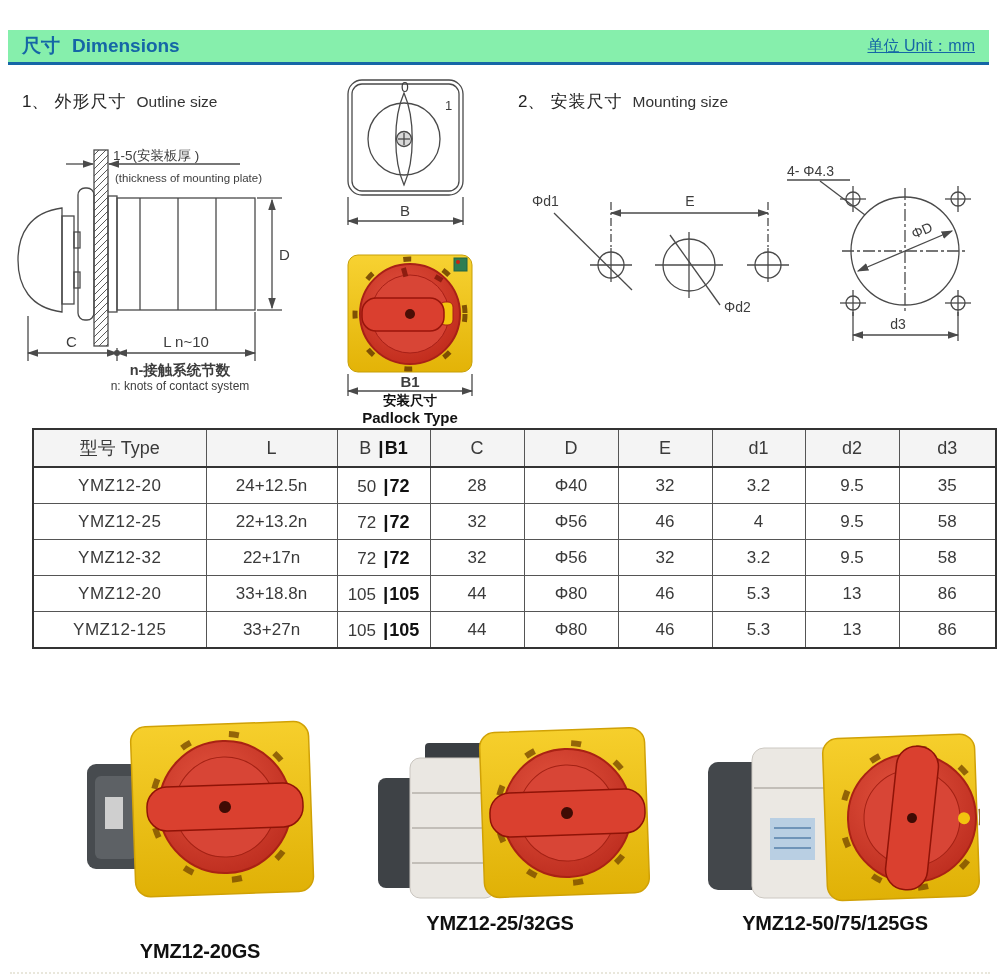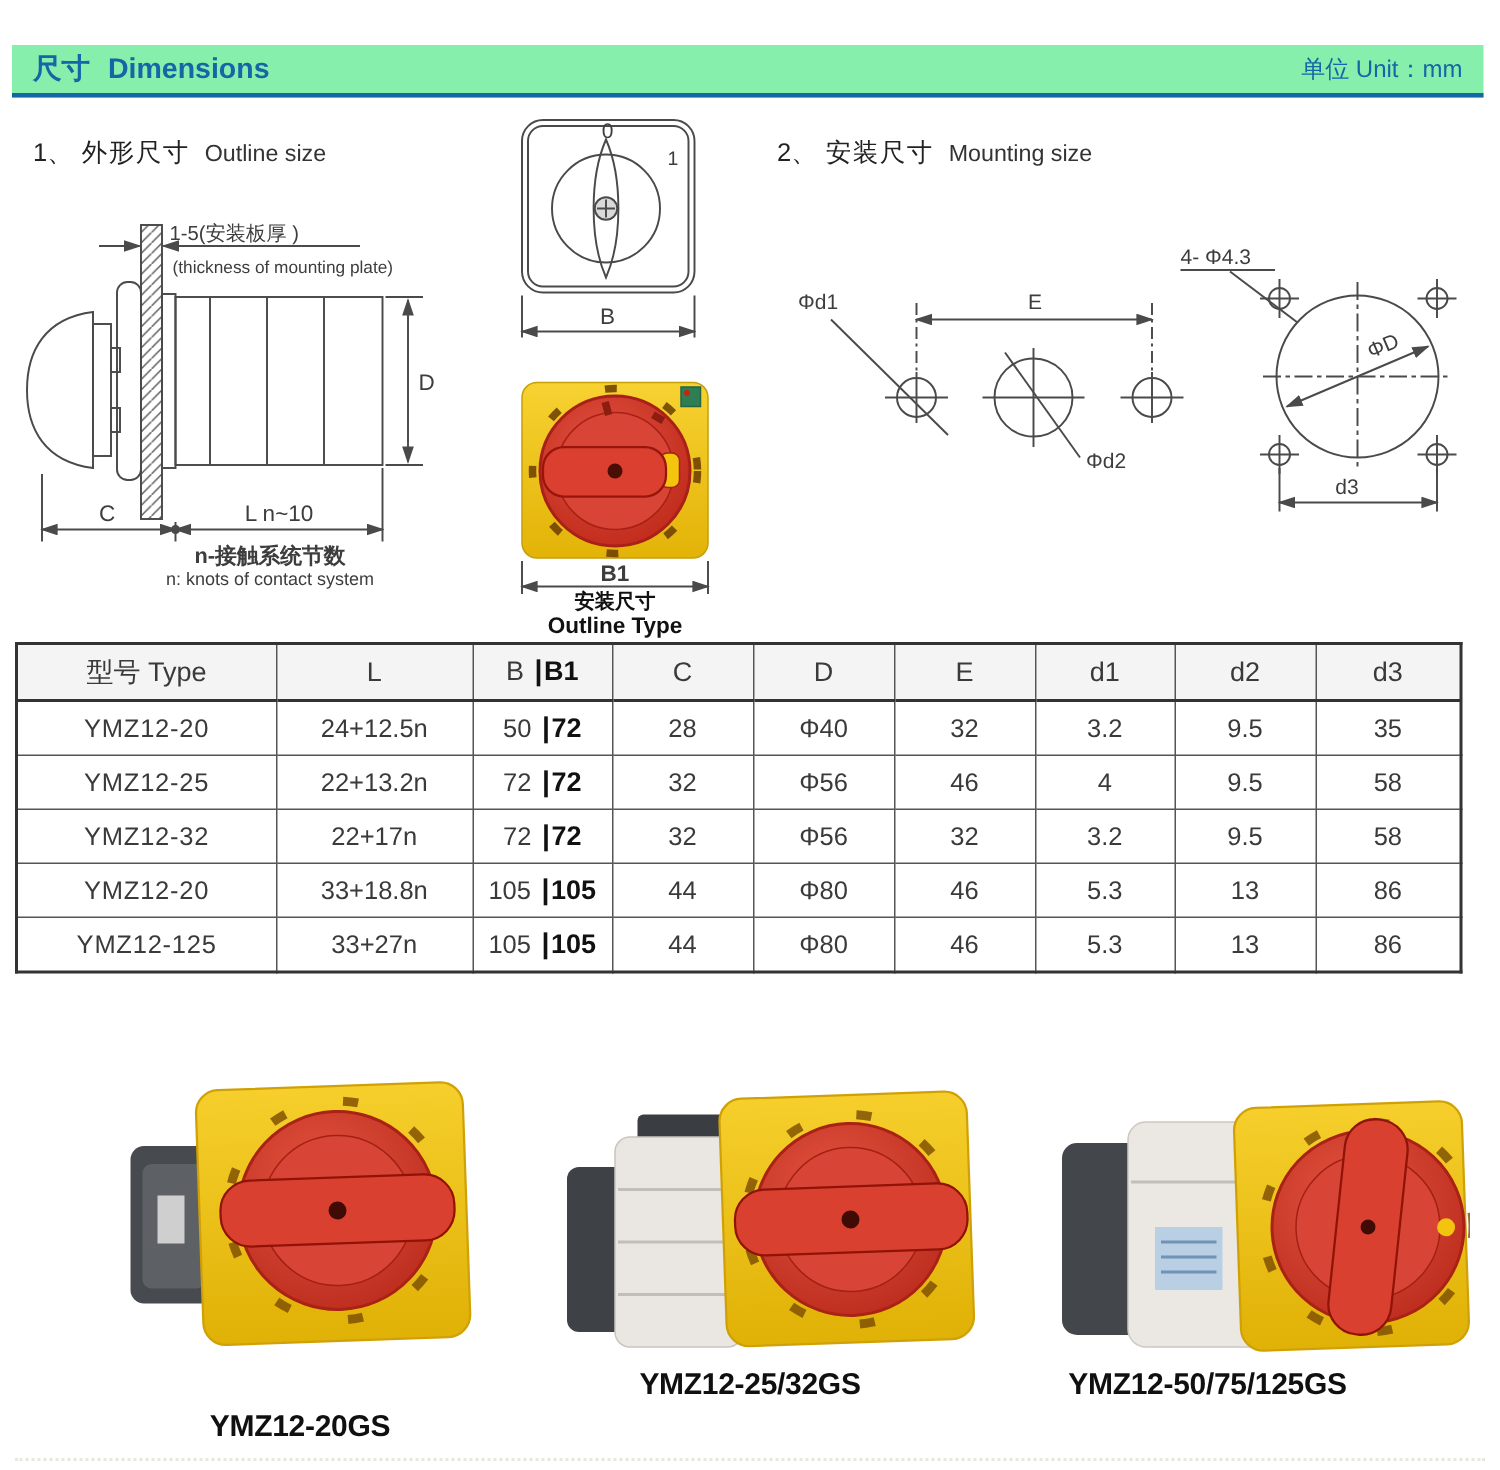--- a/index.html
+++ b/index.html
@@ -4,21 +4,21 @@
 <style>
   html,body{margin:0;padding:0;background:#ffffff;}
   body{width:1000px;height:980px;position:relative;font-family:"Liberation Sans",sans-serif;color:#333;overflow:hidden;}
   .abs{position:absolute;}
 
   
   .header-bar{left:8px;top:30px;width:981px;height:35px;background:#86efac;border-bottom:3px solid #1566a6;
     display:flex;align-items:center;justify-content:space-between;padding:0 14px;box-sizing:border-box;}
   .title-zh{color:#1566a6;font-size:19px;font-weight:700;margin-right:12px;}
   .title-en{color:#1566a6;font-size:19px;font-weight:600;}
-  .unit-label{color:#1566a6;font-size:16px;font-weight:500;}
+  .unit-label{color:#1566a6;font-size:16px;font-weight:500;text-decoration:underline;}
 
   
   .section-title{font-size:17px;color:#222;}
   .section-title .num{margin-right:6px;}
   .section-title .zh{font-weight:500;margin-right:10px;letter-spacing:1px;}
   .section-title .en{font-size:15.5px;color:#333;}
 
   svg text{font-family:"Liberation Sans",sans-serif;fill:#3d3d3d;}
   .cap{width:140px;text-align:center;line-height:1.15;}
   .cap .zh{font-size:13.5px;font-weight:600;color:#111;display:block;}
@@ -154,21 +154,21 @@
   <circle cx="118" cy="12" r="2" fill="#cc2211"></circle>
   <g stroke="#4a4a4a" stroke-width="1.3" fill="none">
     <line x1="8" y1="124" x2="8" y2="146"></line>
     <line x1="132" y1="124" x2="132" y2="146"></line>
     <line x1="8" y1="141" x2="132" y2="141" marker-start="url(#a3)" marker-end="url(#a3)"></line>
   </g>
   <text x="70" y="137" font-size="15" font-weight="700" fill="#111" text-anchor="middle">B1</text>
 </svg>
 <div class="abs cap" style="left:340px;top:393px;">
   <span class="zh">安装尺寸</span>
-  <span class="en">Outline Type</span>
+  <span class="en">Padlock Type</span>
 </div>
 
 <svg class="abs" style="left:520px;top:140px;" width="480" height="215" viewBox="0 0 480 215">
   <defs>
     <marker id="a4" markerWidth="9" markerHeight="8" refX="8" refY="3" orient="auto-start-reverse">
       <path d="M0,0 L9,3 L0,6 Z" fill="#4a4a4a"></path>
     </marker>
   </defs>
   <g stroke="#4a4a4a" stroke-width="1.3" fill="none">
 
@@ -212,21 +212,21 @@
     <line x1="333" y1="195" x2="438" y2="195" marker-start="url(#a4)" marker-end="url(#a4)"></line>
   </g>
   <text x="12" y="66" font-size="14">Φd1</text>
   <text x="170" y="66" font-size="14" text-anchor="middle">E</text>
   <text x="204" y="172" font-size="14">Φd2</text>
   <text x="267" y="36" font-size="14">4- Φ4.3</text>
   <text x="394" y="99" font-size="14" transform="rotate(-23 394 99)">ΦD</text>
   <text x="378" y="189" font-size="14" text-anchor="middle">d3</text>
 </svg>
 
-<table class="spec abs" style="left:10px;top:428px;">
+<table class="spec abs" style="left:32px;top:428px;">
   <colgroup>
     <col style="width:173px">
       <col style="width:131px">
       <col style="width:93px">
       <col style="width:94px">
     <col style="width:94px">
       <col style="width:94px">
       <col style="width:93px">
       <col style="width:94px">
       <col style="width:97px">
@@ -380,15 +380,15 @@
     <circle cx="222" cy="118" r="64" fill="url(#pr3)" stroke="#a92214" stroke-width="2"></circle>
     <circle cx="222" cy="118" r="48" fill="#d84536" stroke="#a32114"></circle>
     <circle cx="274" cy="120" r="6" fill="#f2c30f"></circle>
     <rect x="201" y="46" width="42" height="144" rx="20" transform="rotate(8 222 118)" fill="#da402f" stroke="#8f1307" stroke-width="1.5"></rect>
     <circle cx="222" cy="118" r="5" fill="#3f0b04"></circle>
   </g>
 </svg>
 
 <div class="abs prod-label" style="left:75px;top:912px;width:250px;margin-top:28px;">YMZ12-20GS</div>
 <div class="abs prod-label" style="left:360px;top:912px;width:280px;">YMZ12-25/32GS</div>
-<div class="abs prod-label" style="left:660px;top:912px;width:290px;">YMZ12-50/75/125GS</div>
+<div class="abs prod-label" style="left:690px;top:912px;width:290px;">YMZ12-50/75/125GS</div>
 
 <div class="abs bottom-dots"></div>
 
 </body></html>

